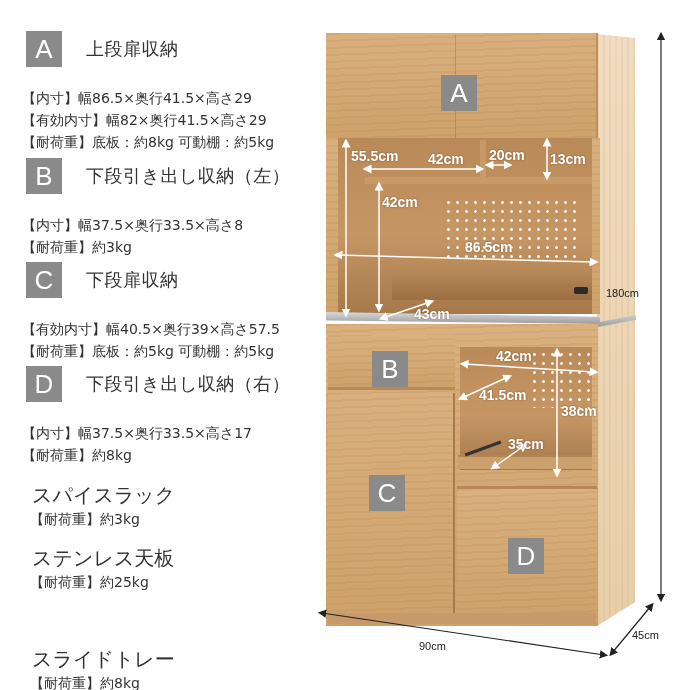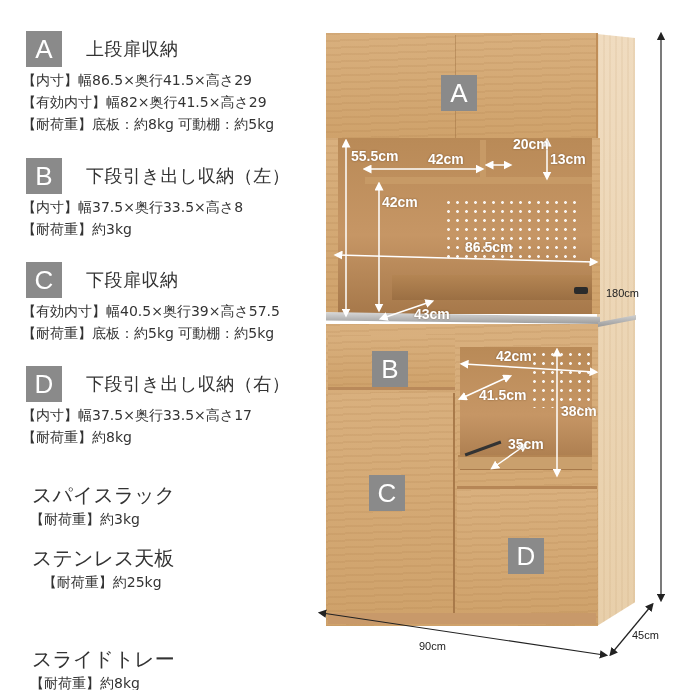--- a/index.html
+++ b/index.html
@@ -8,21 +8,21 @@
 
   .spec-block { position: absolute; left: 26px; }
   .spec-head { display: flex; align-items: center; height: 36px; }
   .badge {
     width: 36px; height: 36px; background: #8a8a8a; color: #ffffff;
     font-family: "Liberation Sans", sans-serif; font-size: 26px;
     display: flex; align-items: center; justify-content: center;
   }
   .spec-title { margin-left: 24px; font-size: 18px; color: #333; letter-spacing: 0.5px; white-space: nowrap; }
   .spec-line { font-size: 14px; color: #333; line-height: 22px; white-space: nowrap; margin-left: -4px; }
-  .spec-lines { margin-top: 2px; }
+  .spec-lines { margin-top: 20px; }
 
   .extra { position: absolute; left: 32px; }
   .extra-title { font-size: 20px; color: #333; line-height: 26px; white-space: nowrap; }
   .extra-line { font-size: 14px; color: #333; line-height: 22px; margin-left: -2px; white-space: nowrap; }
 
   
   .wood {
     background:
       repeating-linear-gradient(178deg, rgba(150,100,50,0.10) 0 2px, rgba(255,255,255,0) 2px 7px),
       linear-gradient(180deg, #d9b07e, #cfa26b);
@@ -94,21 +94,21 @@
   <div class="spec-lines">
     <div class="spec-line">【内寸】幅37.5×奥行33.5×高さ17</div>
     <div class="spec-line">【耐荷重】約8kg</div>
   </div>
 </div>
 
 <div class="extra" style="top:482px;">
   <div class="extra-title">スパイスラック</div>
   <div class="extra-line">【耐荷重】約3kg</div>
 </div>
-<div class="extra" style="top:545px;text-align:center;">
+<div class="extra" style="top:545px;">
   <div class="extra-title">ステンレス天板</div>
   <div class="extra-line">【耐荷重】約25kg</div>
 </div>
 <div class="extra" style="top:607px;margin-top:39px;">
   <div class="extra-title">スライドトレー</div>
   <div class="extra-line">【耐荷重】約8kg</div>
 </div>
 
 <div>
 
@@ -170,21 +170,21 @@
     <line x1="557" y1="352" x2="557" y2="473" stroke="#fff" stroke-width="1.5" marker-start="url(#aw)" marker-end="url(#aw)"></line>
     <line x1="494" y1="467" x2="524" y2="446" stroke="#fff" stroke-width="1.5" marker-start="url(#aw)" marker-end="url(#aw)"></line>
 
     <line x1="661" y1="36" x2="661" y2="598" stroke="#222" stroke-width="1.2" marker-start="url(#ab)" marker-end="url(#ab)"></line>
     <line x1="322" y1="613" x2="604" y2="655" stroke="#222" stroke-width="1.2" marker-start="url(#ab)" marker-end="url(#ab)"></line>
     <line x1="612" y1="653" x2="651" y2="606" stroke="#222" stroke-width="1.2" marker-start="url(#ab)" marker-end="url(#ab)"></line>
   </svg>
 
   <div class="dim-white" style="left:351px; top:148px;">55.5cm</div>
   <div class="dim-white" style="left:428px; top:151px;">42cm</div>
-  <div class="dim-white" style="left:489px; top:136px;margin-left:24px;">20cm</div>
+  <div class="dim-white" style="left:489px; top:147px;">20cm</div>
   <div class="dim-white" style="left:550px; top:151px;">13cm</div>
   <div class="dim-white" style="left:382px; top:194px;">42cm</div>
   <div class="dim-white" style="left:465px; top:239px;">86.5cm</div>
   <div class="dim-white" style="left:414px; top:306px;">43cm</div>
   <div class="dim-white" style="left:496px; top:348px;">42cm</div>
   <div class="dim-white" style="left:479px; top:387px;">41.5cm</div>
   <div class="dim-white" style="left:561px; top:403px;">38cm</div>
   <div class="dim-white" style="left:508px; top:436px;">35cm</div>
 
   <div class="dim-black" style="left:606px; top:287px;">180cm</div>

